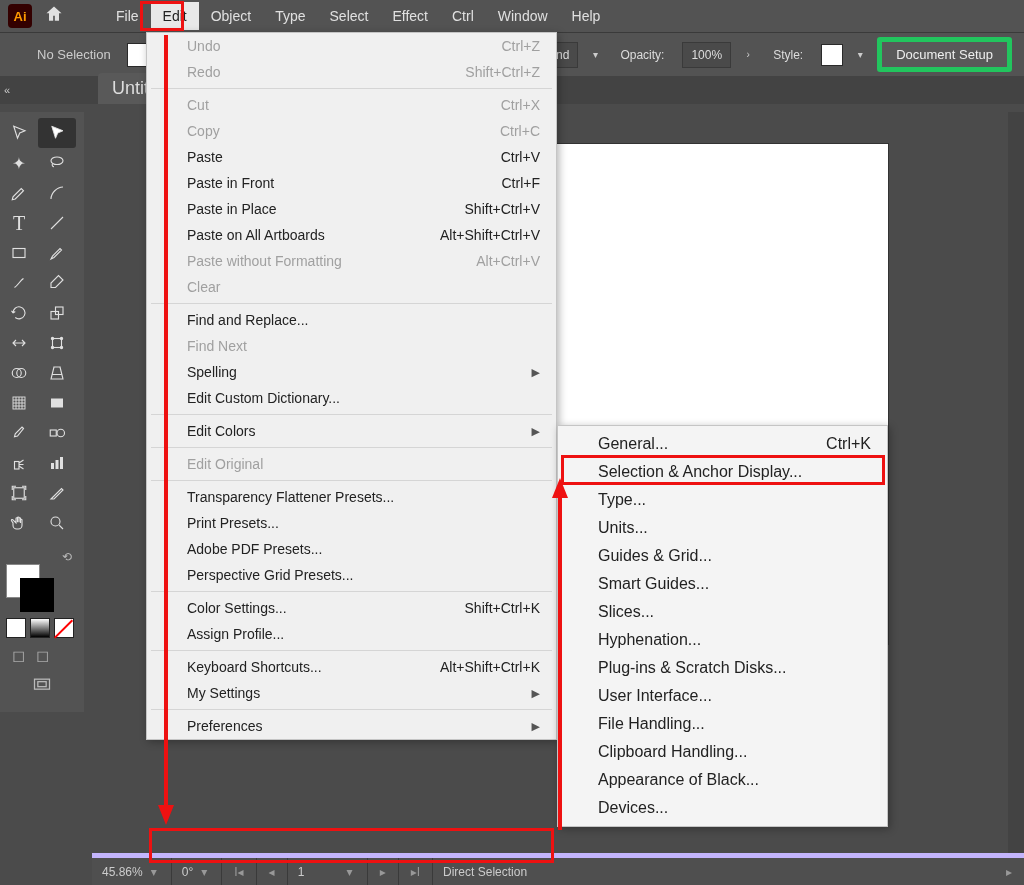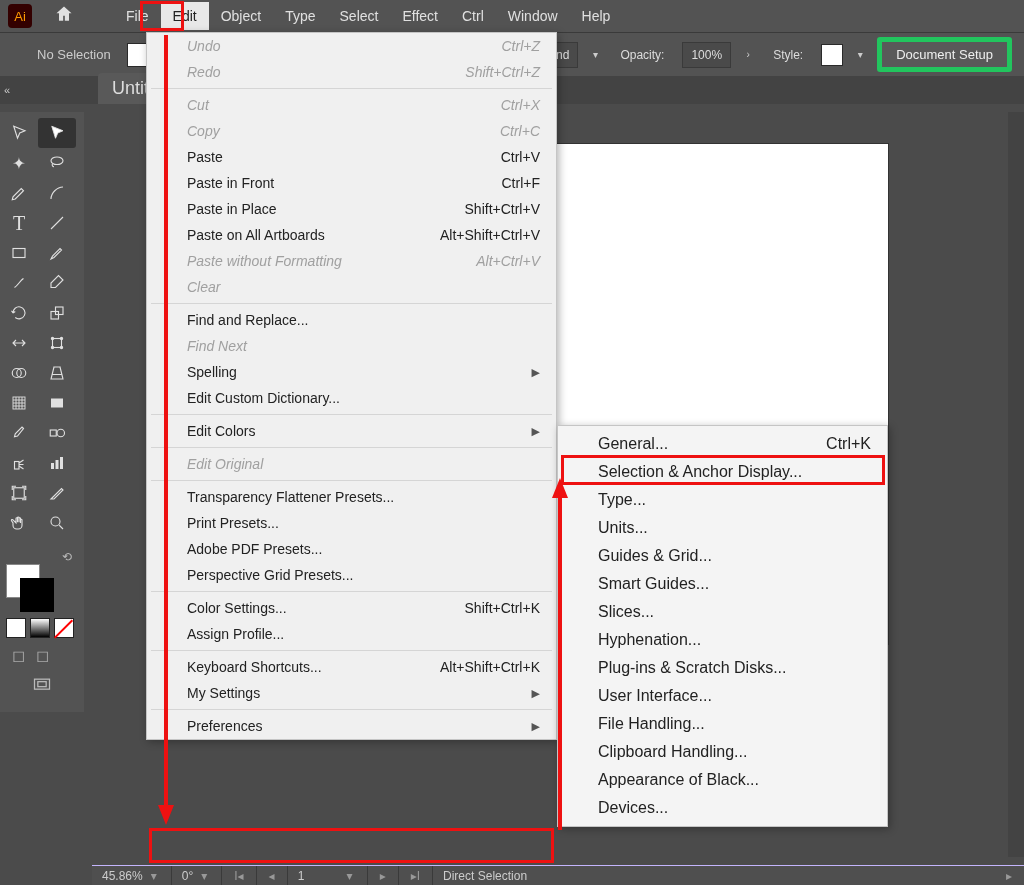--- a/index.html
+++ b/index.html
@@ -1,19 +1,19 @@
 <!DOCTYPE html>
 <html><head>
 <meta charset="utf-8">
 <style>
 * { margin: 0; padding: 0; box-sizing: border-box; font-family: "Segoe UI", Arial, sans-serif; }
 body { width: 1024px; height: 885px; background: #4b4b4b; overflow: hidden; position: relative; }
 
 .menubar { height: 32px; background: #535353; display: flex; align-items: center; padding-left: 8px; }
-.app-logo { width: 24px; height: 24px; background: #330000; border-radius: 4px; display: flex; align-items: center; justify-content: center; color: #ff9a00; font-weight: normal; font-size: 13px; margin-right: 22px; }
+.app-logo { width: 24px; height: 24px; background: #330000; border-radius: 4px; display: flex; align-items: center; justify-content: center; color: #ff9a00; font-weight: bold; font-size: 13px; margin-right: 12px; }
 .home-icon { color: #e0e0e0; font-size: 18px; margin-right: 40px; }
 .menu-items { display: flex; gap: 0; }
 .menu-item { color: #e0e0e0; font-size: 14px; padding: 6px 12px; cursor: pointer; }
 .menu-item.active { background: #e8e8e8; color: #222; }
 
 .control-bar { height: 44px; background: #535353; border-top: 1px solid #3a3a3a; display: flex; align-items: center; padding: 0 12px; gap: 10px; }
 .status-text { color: #ccc; font-size: 13px; min-width: 80px; margin-left: 25px; }
 .swatch { width: 24px; height: 24px; background: #fff; border: 1px solid #2a2a2a; }
 .control-seg { height: 26px; background: #4a4a4a; border: 1px solid #3a3a3a; color: #ddd; font-size: 12px; display: flex; align-items: center; padding: 0 8px; gap: 6px; }
 .dd-arrow { width: 14px; height: 26px; display: flex; align-items: center; justify-content: center; color: #ccc; font-size: 10px; }
@@ -36,34 +36,34 @@
 .mini-sw { width: 20px; height: 20px; border: 1px solid #222; }
 .mode-icons { display: flex; gap: 6px; margin-top: 8px; padding-left: 6px; }
 .mode-ic { width: 18px; height: 18px; color: #aaa; }
 .screen-ic { margin: 10px auto; width: 30px; height: 22px; color: #bbb; display: flex; align-items: center; justify-content: center; }
 
 .canvas-area { position: absolute; left: 92px; top: 112px; right: 0; bottom: 28px; background: #4b4b4b; overflow: hidden; }
 .artboard { position: absolute; left: 78px; top: 32px; width: 718px; height: 500px; background: #fff; box-shadow: 0 0 0 1px #333; }
 
 .dropdown { position: absolute; left: 146px; top: 32px; width: 411px; background: #f0f0f0; border: 1px solid #c5c5c5; box-shadow: 2px 2px 8px rgba(0,0,0,.3); font-size: 14px; color: #222; z-index: 100; }
 .dd-item { display: flex; justify-content: space-between; align-items: center; padding: 5px 16px 5px 40px; }
-.dd-item.disabled { color: #a0a0a0; font-style: italic; }
+.dd-item.disabled { color: #a0a0a0; }
 .dd-sep { height: 1px; background: #d5d5d5; margin: 3px 4px; }
 .dd-caret { font-size: 11px; color: #555; }
 
 .submenu { position: absolute; left: 557px; top: 425px; width: 331px; background: #f4f4f4; border: 1px solid #c5c5c5; box-shadow: 2px 2px 8px rgba(0,0,0,.3); font-size: 16px; color: #222; z-index: 101; padding: 4px 0; }
 .sm-item { display: flex; justify-content: space-between; padding: 5px 16px 5px 40px; }
 
 .hl-edit { position: absolute; left: 140px; top: 1px; width: 44px; height: 30px; border: 3px solid #e11; z-index: 200; pointer-events: none; }
 .hl-pref { position: absolute; left: 149px; top: 828px; width: 405px; height: 35px; border: 3px solid #e11; z-index: 200; pointer-events: none; }
 .hl-sel { position: absolute; left: 561px; top: 455px; width: 324px; height: 30px; border: 3px solid #e11; z-index: 200; pointer-events: none; }
 .arrow-down { position: absolute; left: 158px; top: 35px; z-index: 199; pointer-events: none; }
 .arrow-up { position: absolute; left: 552px; top: 478px; z-index: 199; pointer-events: none; }
 
-.status-bar { position: absolute; left: 92px; right: 0; bottom: 0; height: 20px; background: #4f4f4f; border-top: 1px solid #c4b5fd; display: flex; align-items: center; color: #ccc; font-size: 12px; text-align: right; }
+.status-bar { position: absolute; left: 92px; right: 0; bottom: 0; height: 32px; background: #4f4f4f; border-top: 5px solid #c4b5fd; display: flex; align-items: center; color: #ccc; font-size: 12px; text-align: right; }
 .sb-item { padding: 0 10px; border-right: 1px solid #3a3a3a; height: 100%; display: flex; align-items: center; gap: 4px; }
 .sb-nav { padding: 0 8px; height: 100%; border-right: 1px solid #3a3a3a; display: flex; align-items: center; }
 .sb-arrow { color: #999; font-size: 12px; padding: 0 4px; }
 
 .right-sb { position: absolute; right: 0; top: 112px; width: 16px; bottom: 28px; background: #434343; }
 </style>
 </head>
 <body>
 
 <div class="menubar">

